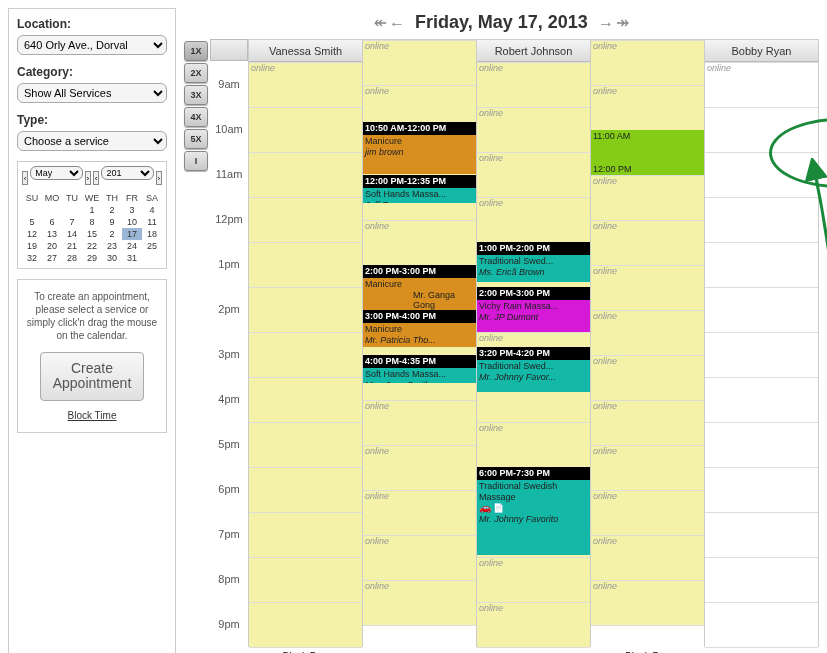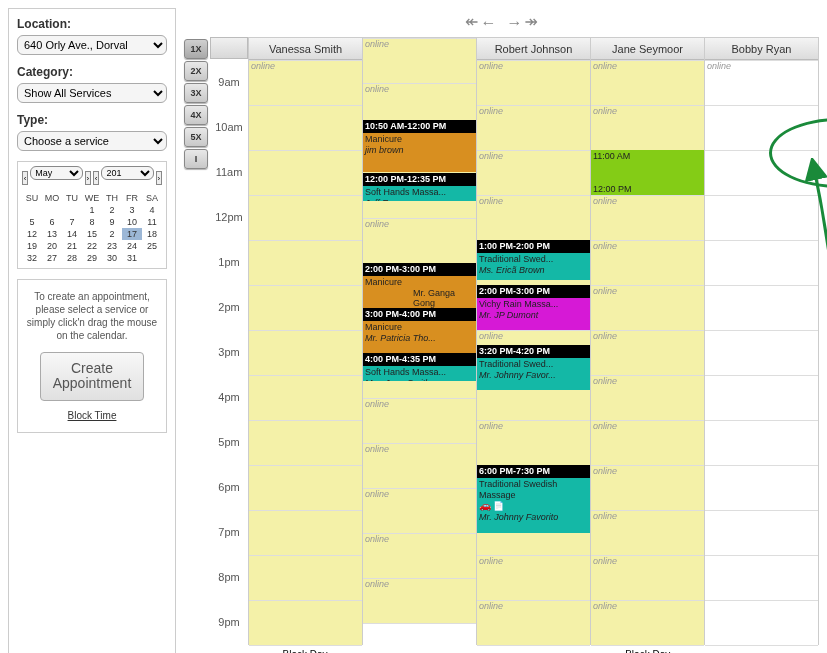--- a/index.html
+++ b/index.html
@@ -150,20 +150,21 @@
       <a href="#" class="block-time">Block Time</a>
     </div>
   </div>
 
   <div class="main">
     <div class="navbar">
       <span class="nav-arrows">
         <span class="nav-arrow">↞</span>
         <span class="nav-arrow">←</span>
       </span>
+      <span class="date-title">Friday, May 17, 2013</span>
       <span class="nav-arrows">
         <span class="nav-arrow">→</span>
         <span class="nav-arrow">↠</span>
       </span>
     </div>
 
     <div class="sched">
       <div class="zoom-col" id="zoom-col">
           <div class="zoom-btn active">1X</div>
           <div class="zoom-btn">2X</div>
@@ -254,21 +255,21 @@
                   <div style="font-style: italic;">Jeff Error</div>
                 </div>
               </div>
               <div class="appt orange" style="top: 225px; height: 45px;">
                 <div class="bar">2:00 PM-3:00 PM</div>
                 <div class="body">
                   <div>Manicure</div>
                   <div style=" margin-left: 48px;">Mr. Ganga Gong</div>
                 </div>
               </div>
-              <div class="appt orange" style="top: 270px; height: 45px;">
+              <div class="appt orange" style="top: 270px; height: 37px;">
                 <div class="bar">3:00 PM-4:00 PM</div>
                 <div class="body">
                   <div>Manicure</div>
                   <div style="font-style: italic;">Mr. Patricia Tho...</div>
                 </div>
               </div>
               <div class="appt blue" style="top: 315px; height: 28px;">
                 <div class="bar">4:00 PM-4:35 PM</div>
                 <div class="body">
                   <div>Soft Hands Massa...</div>
@@ -321,31 +322,30 @@
                   <div style="font-style: italic;">Mr. JP Dumont</div>
                 </div>
               </div>
               <div class="appt blue" style="top: 285px; height: 45px;">
                 <div class="bar">3:20 PM-4:20 PM</div>
                 <div class="body">
                   <div>Traditional Swed...</div>
                   <div style="font-style: italic;">Mr. Johnny Favor...</div>
                 </div>
               </div>
-              <div class="appt blue" style="top: 405px; height: 68px;">
+              <div class="appt blue" style="top: 405px; height: 88px;">
                 <div class="bar">6:00 PM-7:30 PM</div>
                 <div class="body"><div>Traditional Swedish</div><div>Massage</div><div class="icons">
                     <span class="icon-car"></span>
                     <span class="icon-note"></span>
                   </div><div style="font-style: italic;">Mr. Johnny Favorito</div></div>
               </div>
             </div>
           </div>
           <div class="col">
-            <div class="col-head">Jane Seymoor</div>
             <div class="col-body yellow-bg" style="height: 585px;">
               <div class="hourline" style="top: 0px;"></div>
               <div class="online-tag" style="top: 1px;">online</div>
               <div class="hourline" style="top: 45px;"></div>
               <div class="online-tag" style="top: 46px;">online</div>
               <div class="hourline" style="top: 90px;"></div>
               <div class="online-tag" style="top: 91px;">online</div>
               <div class="hourline" style="top: 135px;"></div>
               <div class="online-tag" style="top: 136px;">online</div>
               <div class="hourline" style="top: 180px;"></div>

